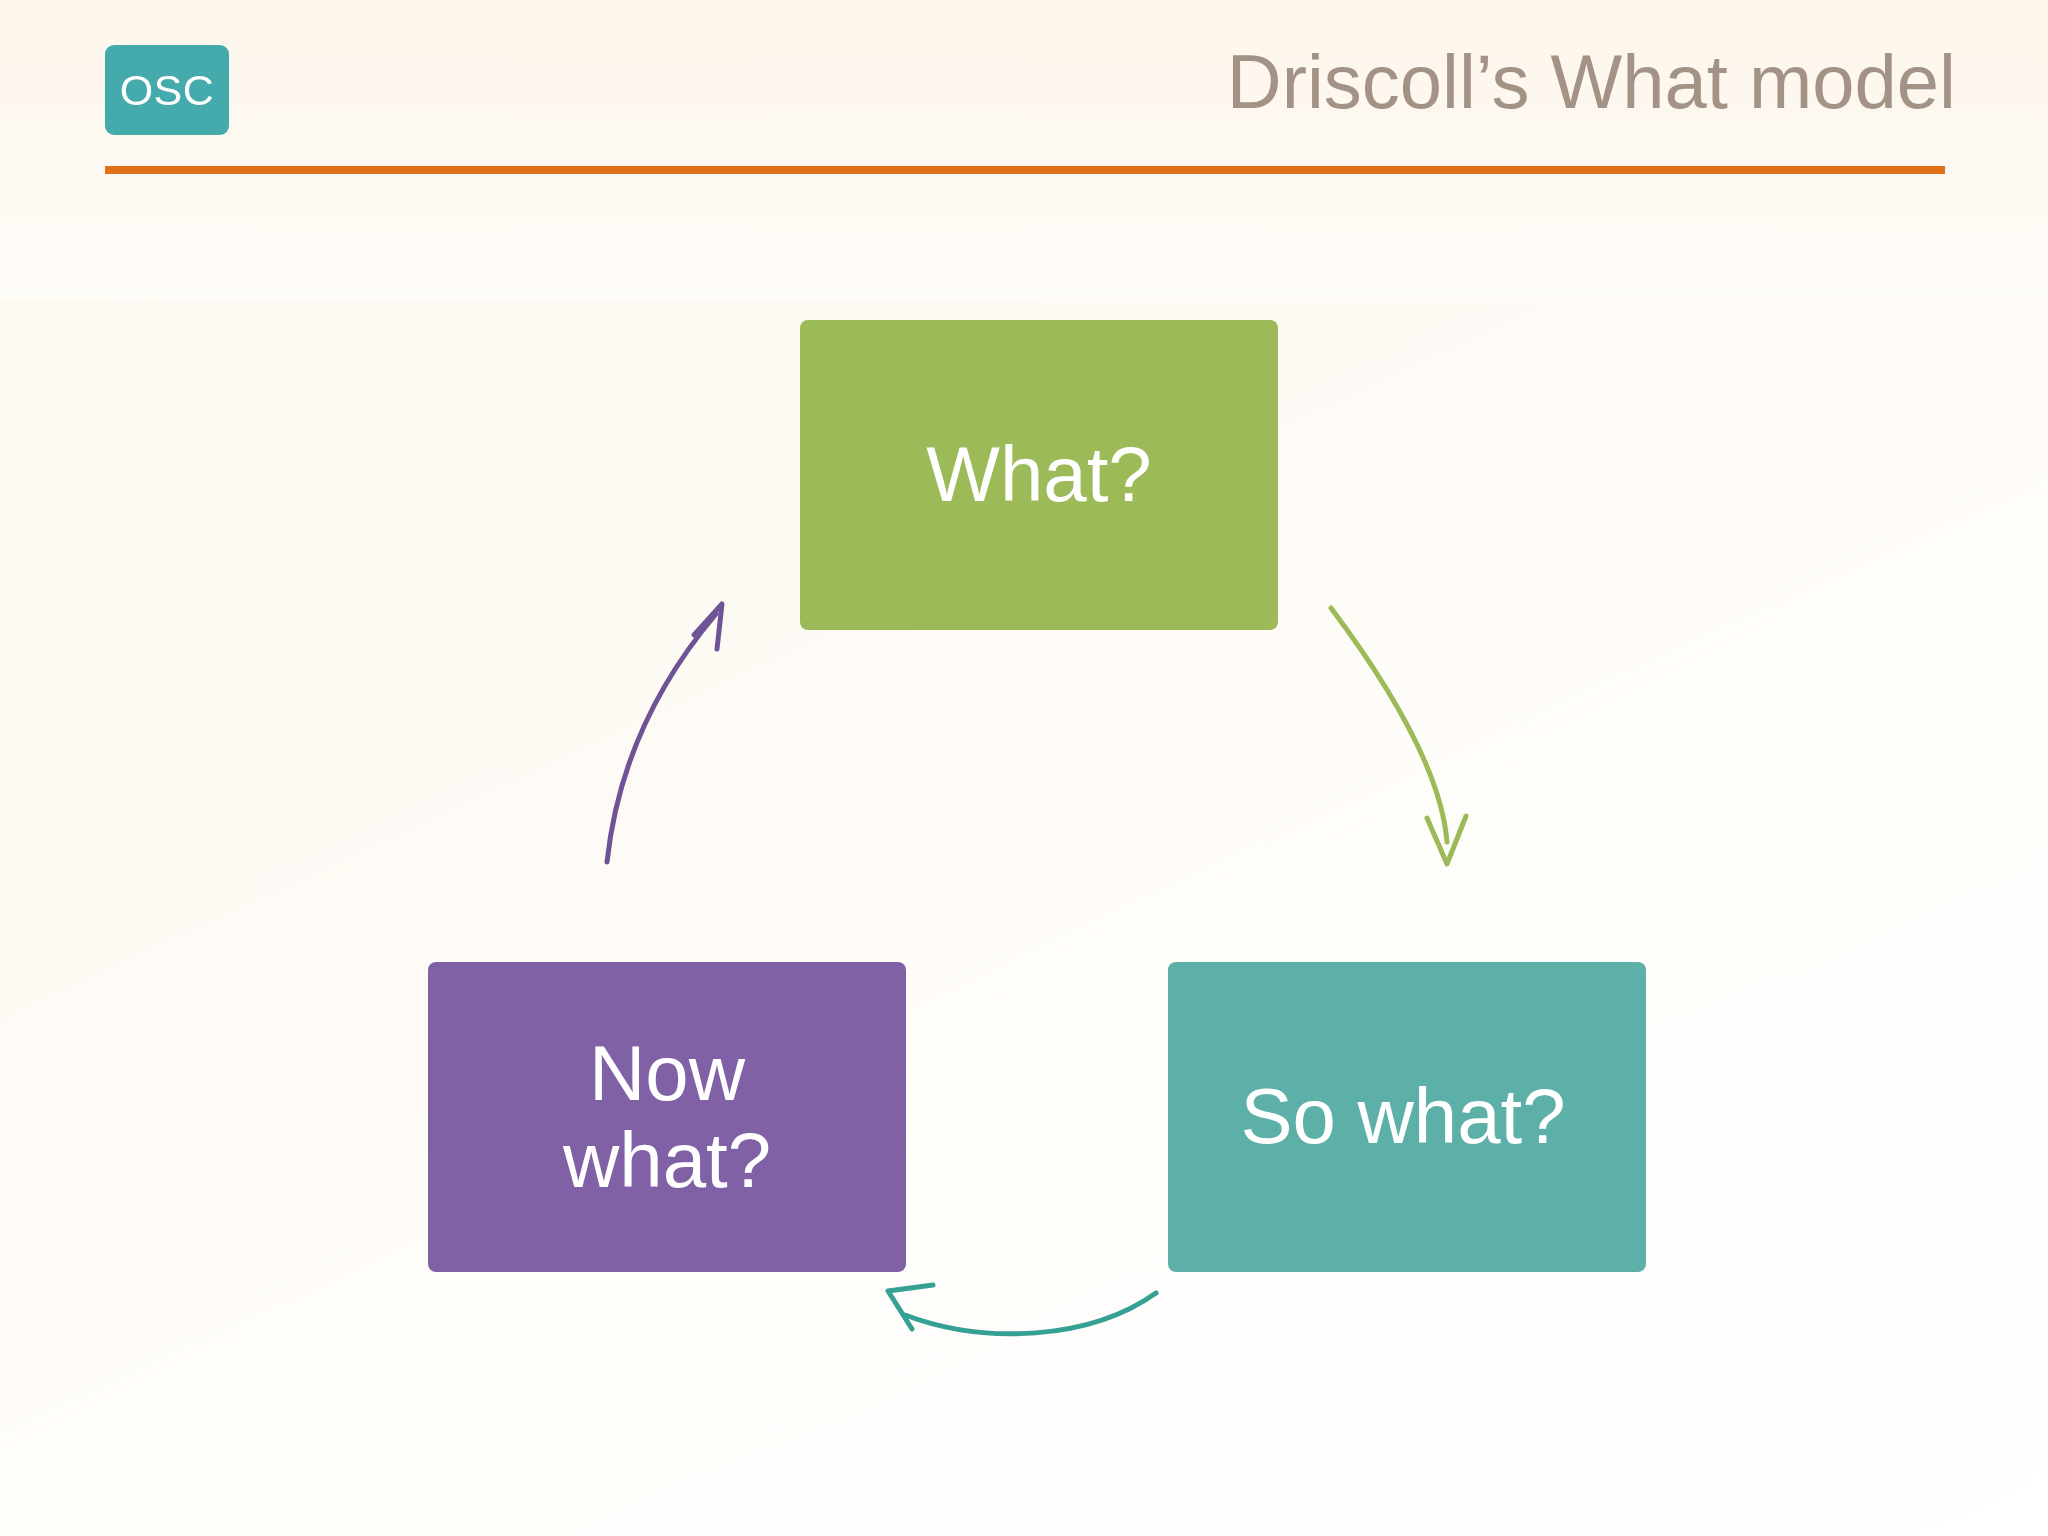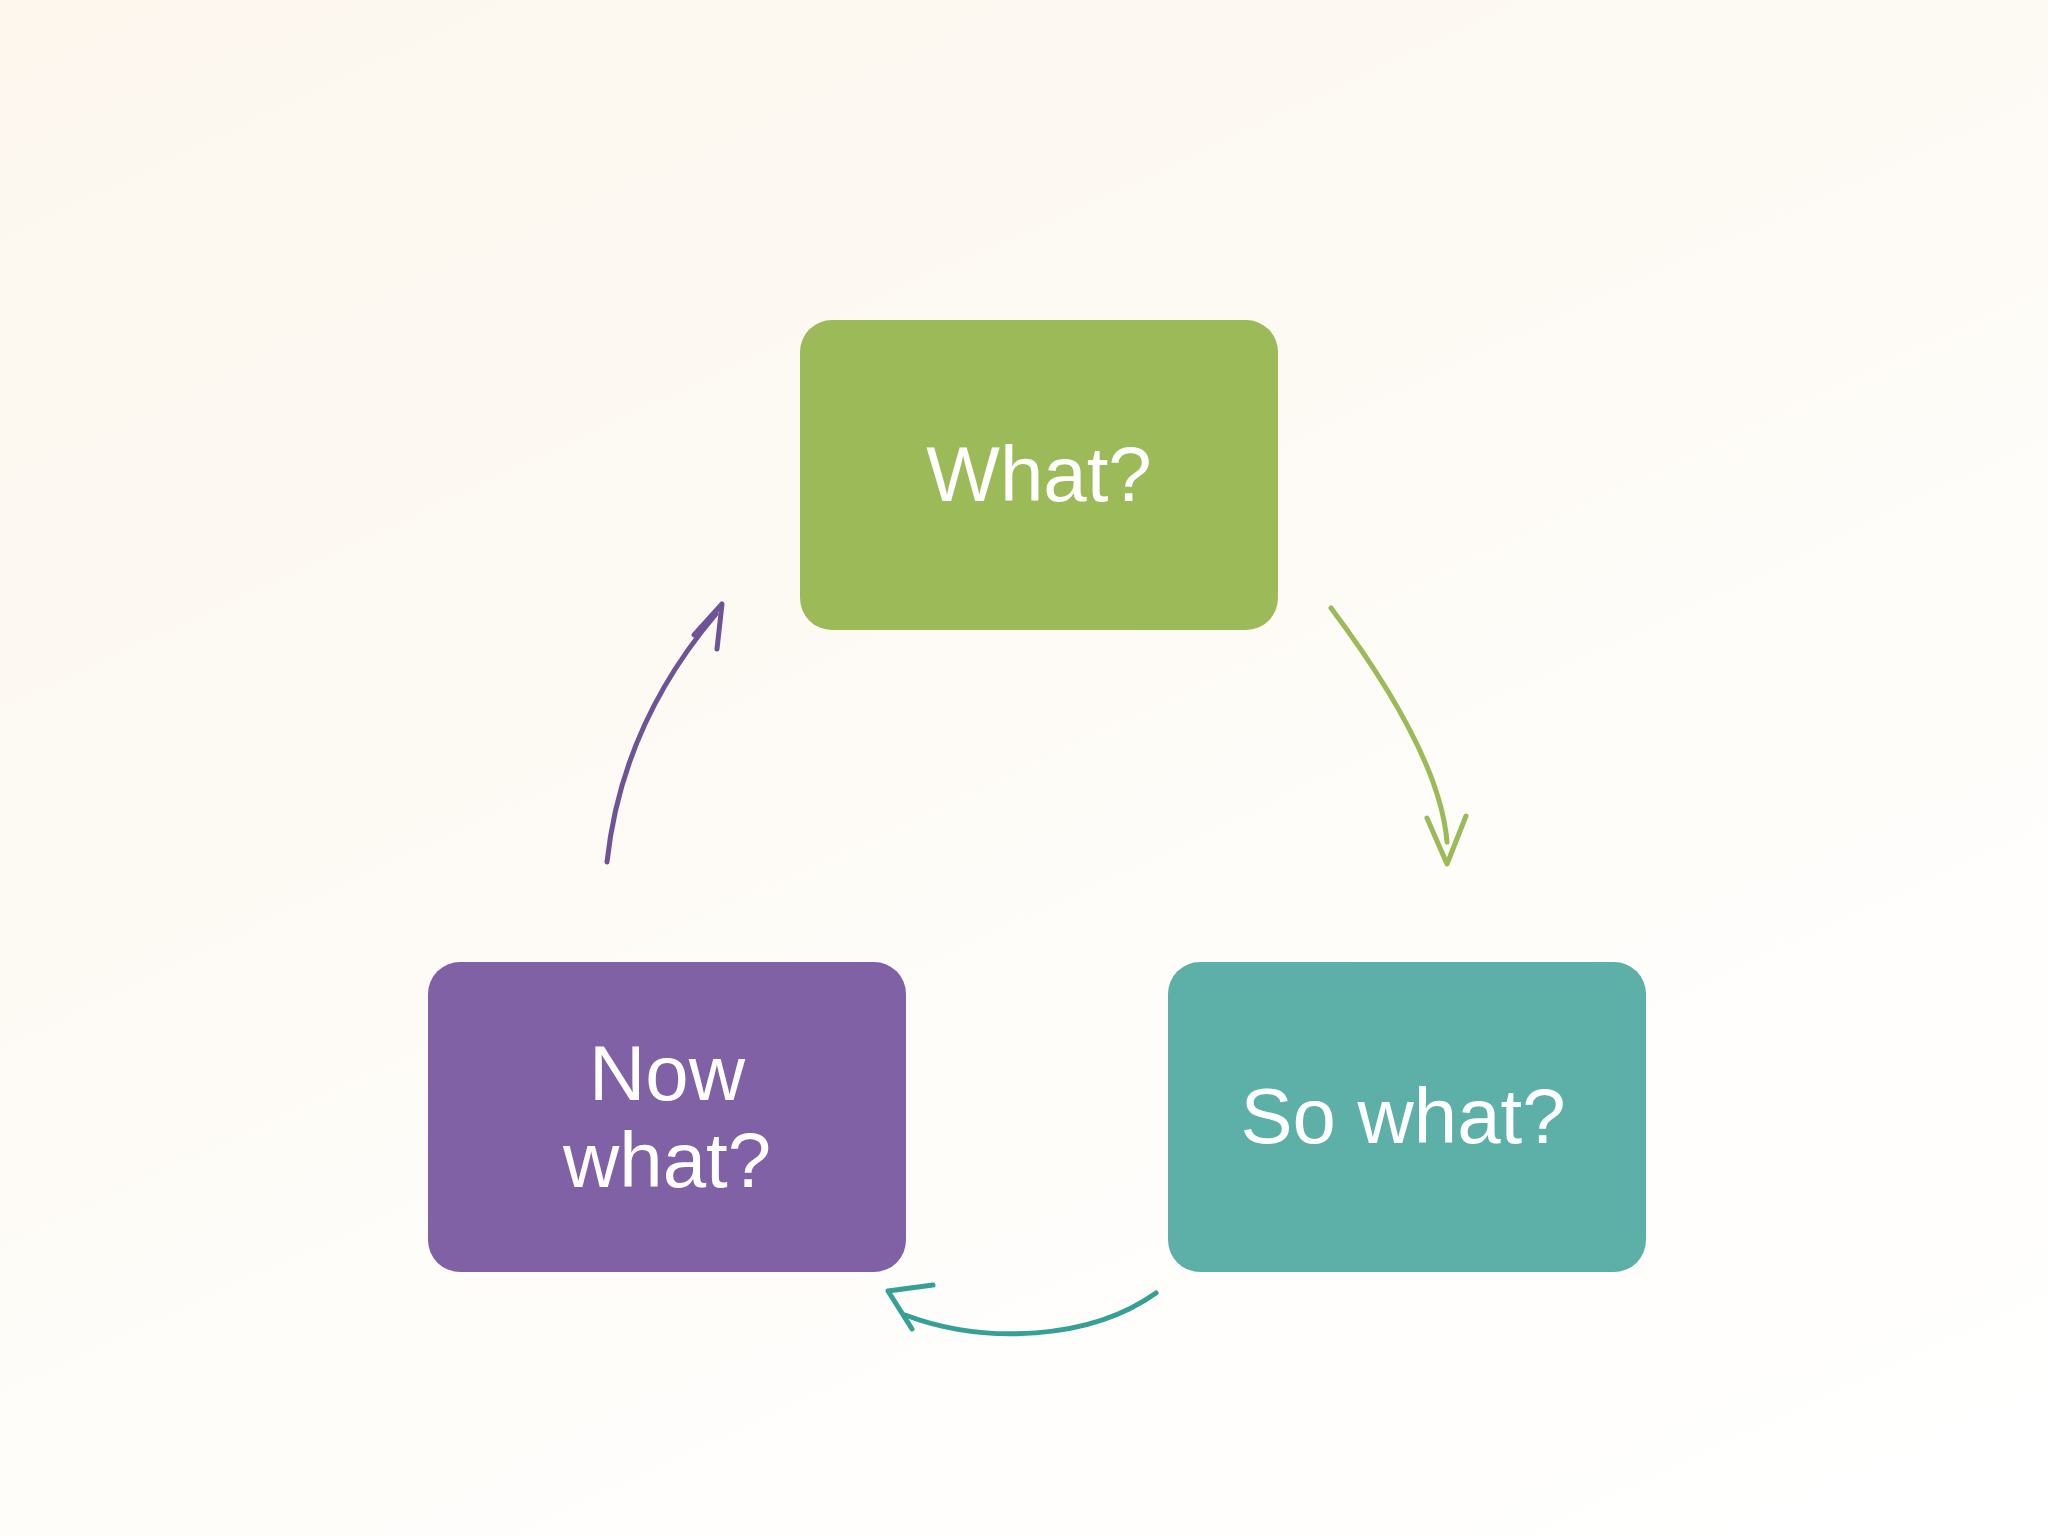--- a/index.html
+++ b/index.html
@@ -75,21 +75,21 @@
   #diagram {
     position: absolute;
     left: 0;
     top: 0;
     width: 2048px;
     height: 1536px;
   }
 
   .node {
     position: absolute;
-    border-radius: 32px;
+    border-radius: 8px;
     display: flex;
     align-items: center;
     justify-content: center;
     text-align: center;
     color: #ffffff;
     font-weight: 400;
     line-height: 1.12;
     box-sizing: border-box;
     padding: 8px 18px;
   }
@@ -133,20 +133,31 @@
     width: 2048px;
     height: 1536px;
     pointer-events: none;
   }
 </style>
 </head>
 <body>
 
 <div id="slide">
 
+  <div id="header">
+
+    <div id="logo-badge">
+      <span class="logo-text">OSC</span>
+    </div>
+
+    <div id="slide-title">Driscoll’s What model</div>
+
+    <div id="title-rule"></div>
+
+  </div>
 
   <div id="diagram">
 
     <svg id="arrows" viewBox="0 0 2048 1536">
 
       <g>
         <path d="M 1331 608 C 1400 700 1442 780 1447 842" fill="none" stroke="#9cba57" stroke-width="5" stroke-linecap="round"></path>
         <path d="M 1427 818 L 1447 864 L 1466 816" fill="none" stroke="#9cba57" stroke-width="5" stroke-linecap="round" stroke-linejoin="round"></path>
       </g>
 

